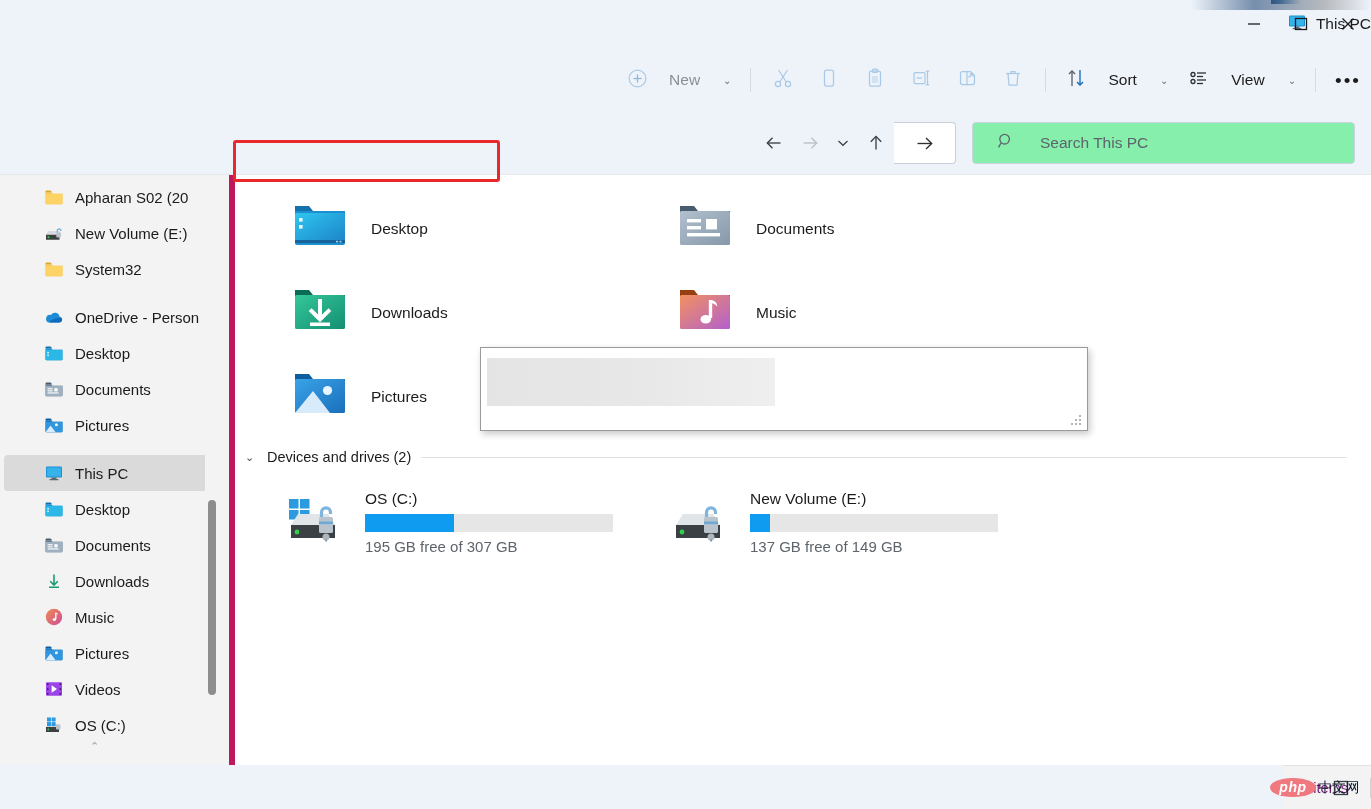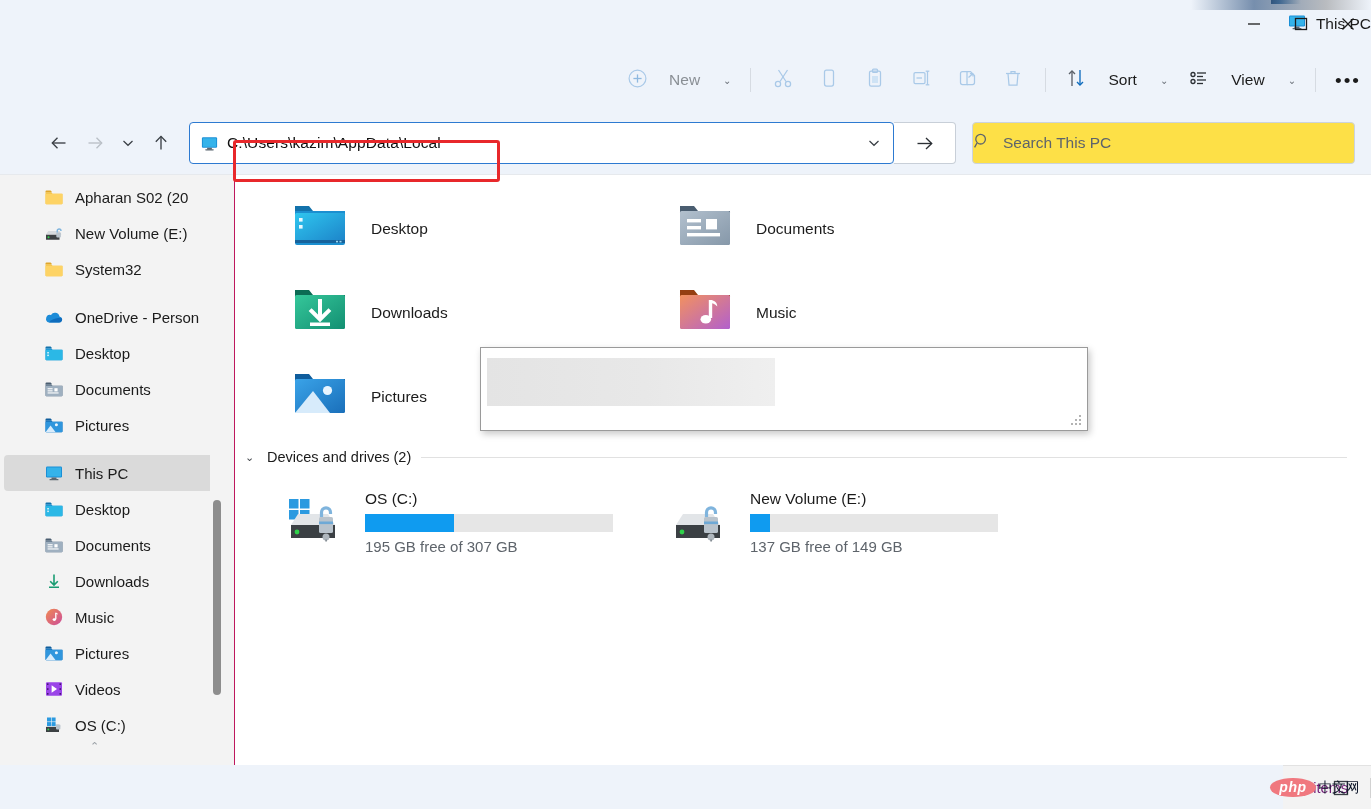--- a/index.html
+++ b/index.html
@@ -115,36 +115,36 @@
   
   #addr-highlight {
     position: absolute;
     left: 233px; top: 140px; width: 267px; height: 42px;
     border: 3px solid #e8282b; border-radius: 3px;
     pointer-events: none; z-index: 60;
   }
 
   #searchbox {
     flex: 0 0 383px; height: 42px; margin-left: 16px;
-    background: #fde047; border: 1px solid #ccd3dc; border-radius: 4px;
-    display: flex; align-items: center; gap: 12px; padding-left: 0;
+    background: #86efac; border: 1px solid #ccd3dc; border-radius: 4px;
+    display: flex; align-items: center; gap: 25px; padding-left: 24px;
   }
   #search-ph { font-size: 15.5px; color: #5e646b; }
 
   
   #body {
     flex: 1; display: flex; background: #ffffff; position: relative;
     border-top: 1px solid #e6e9ed;
   }
 
   
   #sidebar {
     flex: 0 0 235px; background: #f3f3f3;
     position: relative; overflow: hidden;
-    border-right: 1px solid #be185d;
+    border-right: 6px solid #be185d;
   }
   #sidebar-inner { position: absolute; inset: 0 12px 0 0; padding-top: 4px; }
   .nav-item {
     height: 36px; display: flex; align-items: center; gap: 11px;
     padding-left: 40px; font-size: 15px; color: #1b1b1b;
     border-radius: 4px; margin: 0 6px 0 4px;
     white-space: nowrap; overflow: hidden;
   }
   .nav-item.selected { background: #dadada; }
   .nav-gap { height: 12px; }
@@ -403,36 +403,20 @@
         <path d="M2.5 5 L7 9.3 L11.5 5"></path>
       </svg>
     </div>
     <div class="nav-btn">
       <svg width="20" height="20" viewBox="0 0 20 20" fill="none" stroke="currentColor" stroke-width="1.35">
         <line x1="10" y1="16.5" x2="10" y2="3.5"></line>
           <path d="M4.8 8.7 L10 3.4 L15.2 8.7"></path>
       </svg>
     </div>
 
-    <div id="addressbar">
-      <span id="addr-icon">
-        <svg width="19" height="19" viewBox="0 0 20 20">
-          <rect x="2" y="3.5" width="16" height="11" rx="1.2" fill="#1a8fd6"></rect>
-          <rect x="3" y="4.5" width="14" height="9" fill="#35b3ea"></rect>
-          <rect x="7.5" y="14.5" width="5" height="2" fill="#5b6770"></rect>
-          <rect x="5.5" y="16" width="9" height="1.3" rx=".6" fill="#5b6770"></rect>
-        </svg>
-      </span>
-      <span id="addr-text" title="C:\Users\kazim\AppData\Local">C:\Users\kazim\AppData\Local</span>
-      <span id="addr-chevron">
-        <svg width="14" height="14" viewBox="0 0 14 14" fill="none" stroke="currentColor" stroke-width="1.2">
-          <path d="M2.5 5 L7 9.3 L11.5 5"></path>
-        </svg>
-      </span>
-    </div>
 
     <div id="addr-go">
       <svg width="21" height="21" viewBox="0 0 21 21" fill="none" stroke="currentColor" stroke-width="1.35">
         <line x1="3.5" y1="10.5" x2="17.5" y2="10.5"></line>
           <path d="M12 5 L17.7 10.5 L12 16"></path>
       </svg>
     </div>
 
     <div id="searchbox">
       <span>

